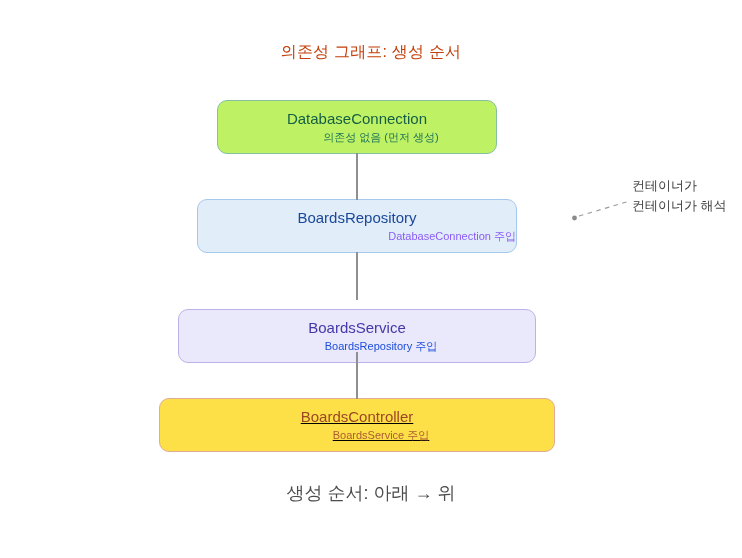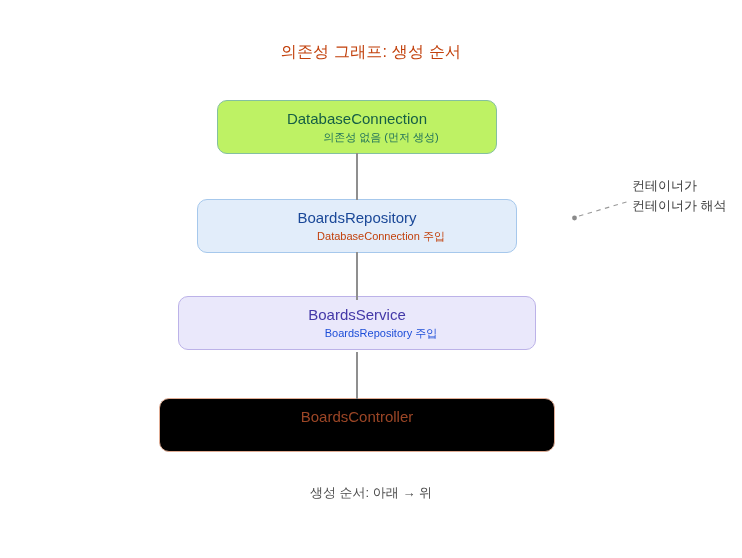--- a/index.html
+++ b/index.html
@@ -42,25 +42,25 @@
   .node-subtitle {
     font-size: 11px;
     line-height: 17px;
     padding-left: 48px;
   }
   .theme-green  { background: #bef264; border-color: #84c0a0; }
   .theme-green  .node-name     { color: #155e45; }
   .theme-green  .node-subtitle { color: #21735a; }
   .theme-blue   { background: #e2edfa; border-color: #a6c8ec; }
   .theme-blue   .node-name     { color: #1a4898; }
-  .theme-blue   .node-subtitle { color: #c2410c; }
+  .theme-blue   .node-subtitle { color: #8b5cf6; text-align: right; }
   .theme-purple { background: #eae8fb; border-color: #bcb2e8; }
   .theme-purple .node-name     { color: #4338a8; }
   .theme-purple .node-subtitle { color: #1d4ed8; }
-  .theme-orange { background: #000000; border-color: #e0ac94; text-decoration: underline; }
+  .theme-orange { background: #fde047; border-color: #e0ac94; text-decoration: underline; }
   .theme-orange .node-name     { color: #9c4626; }
   .theme-orange .node-subtitle { color: #ad5a36; }
   .connector {
     position: absolute;
     left: 356px;
     width: 2px;
     background: #8f8f8f;
   }
   .leader-svg {
     position: absolute;
@@ -78,21 +78,21 @@
     line-height: 20px;
     color: #3d3d3d;
     white-space: nowrap;
   }
   .footer {
     position: absolute;
     left: 0;
     top: 482px;
     width: 742px;
     text-align: center;
-    font-size: 13px;
+    font-size: 18px;
     line-height: 22px;
     color: #4c4c4c;
   }
 </style>
 </head>
 <body>
 
 <div class="canvas">
 
   <div class="title">의존성 그래프: 생성 순서</div>
@@ -100,27 +100,28 @@
   <div class="node theme-green" style="left:217px; top:100px; width:280px;">
     <div class="node-name">DatabaseConnection</div>
     <div class="node-subtitle">의존성 없음 (먼저 생성)</div>
   </div>
 
   <div class="node theme-blue" style="left:197px; top:199px; width:320px;">
     <div class="node-name">BoardsRepository</div>
     <div class="node-subtitle">DatabaseConnection 주입</div>
   </div>
 
-  <div class="node theme-purple" style="left:178px; top:296px; width:358px;">
+  <div class="node theme-purple" style="left:178px; top:309px; width:358px;">
     <div class="node-name">BoardsService</div>
     <div class="node-subtitle">BoardsRepository 주입</div>
   </div>
 
   <div class="node theme-orange" style="left:159px; top:398px; width:396px;">
     <div class="node-name">BoardsController</div>
+    <div class="node-subtitle">BoardsService 주입</div>
   </div>
 
   <div class="connector" style="top:153px; height:47px;"></div>
   <div class="connector" style="top:252px; height:48px;"></div>
   <div class="connector" style="top:352px; height:47px;"></div>
 
   <svg class="leader-svg" viewBox="0 0 742 558" xmlns="http://www.w3.org/2000/svg">
     <circle cx="574.5" cy="218" r="2.4" fill="#8a8a8a"></circle>
     <line x1="579" y1="216" x2="630" y2="201" stroke="#9a9a9a" stroke-width="1.1" stroke-dasharray="4.5 4.5"></line>
   </svg>

